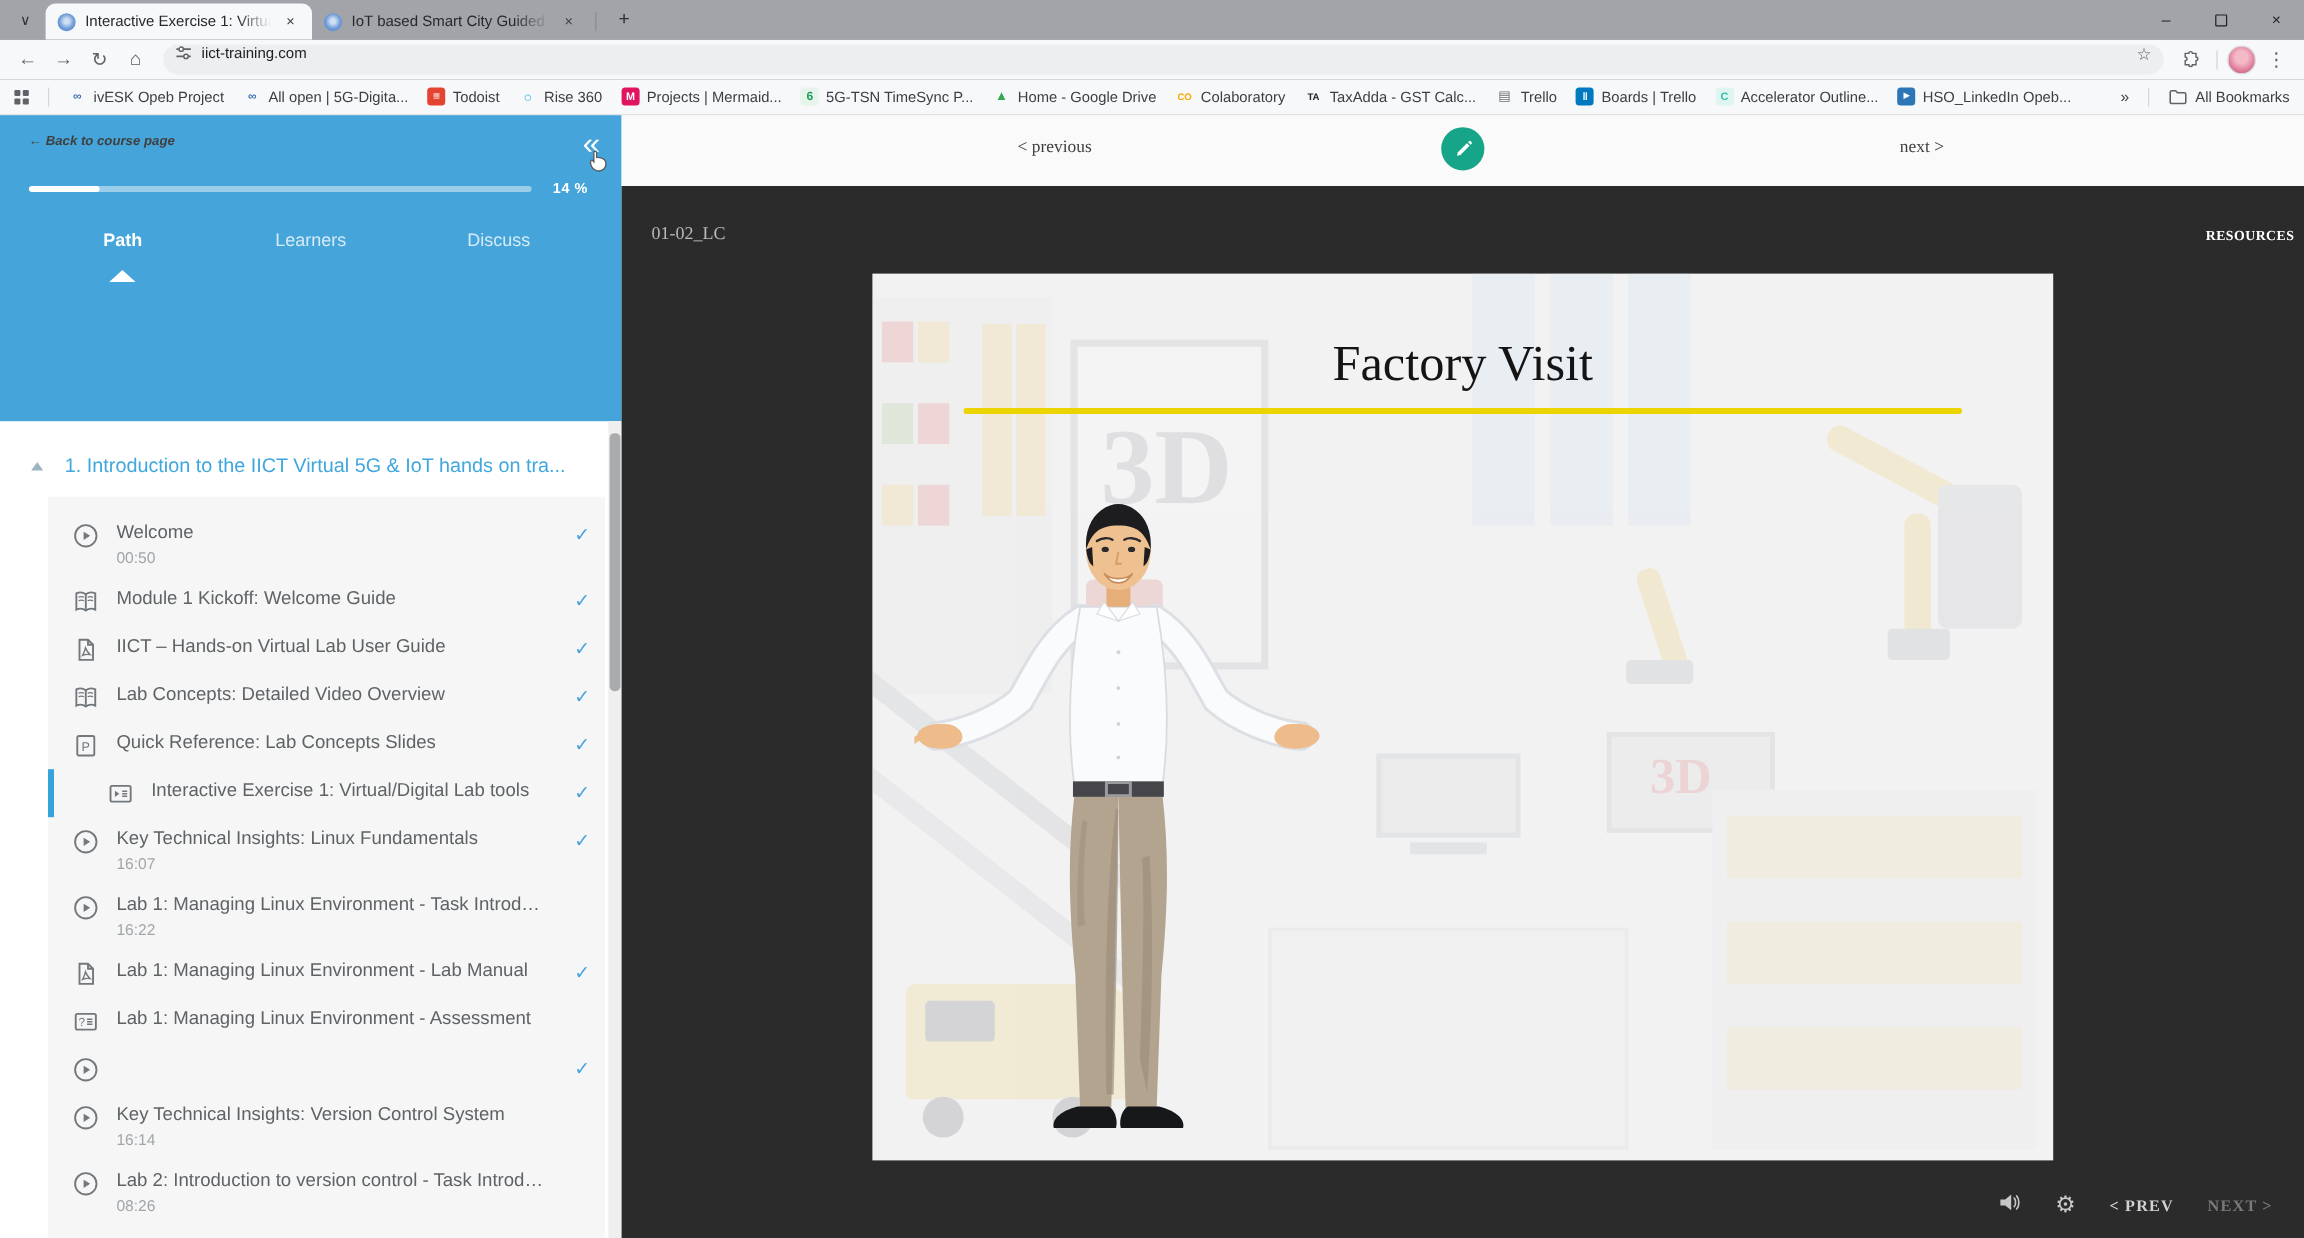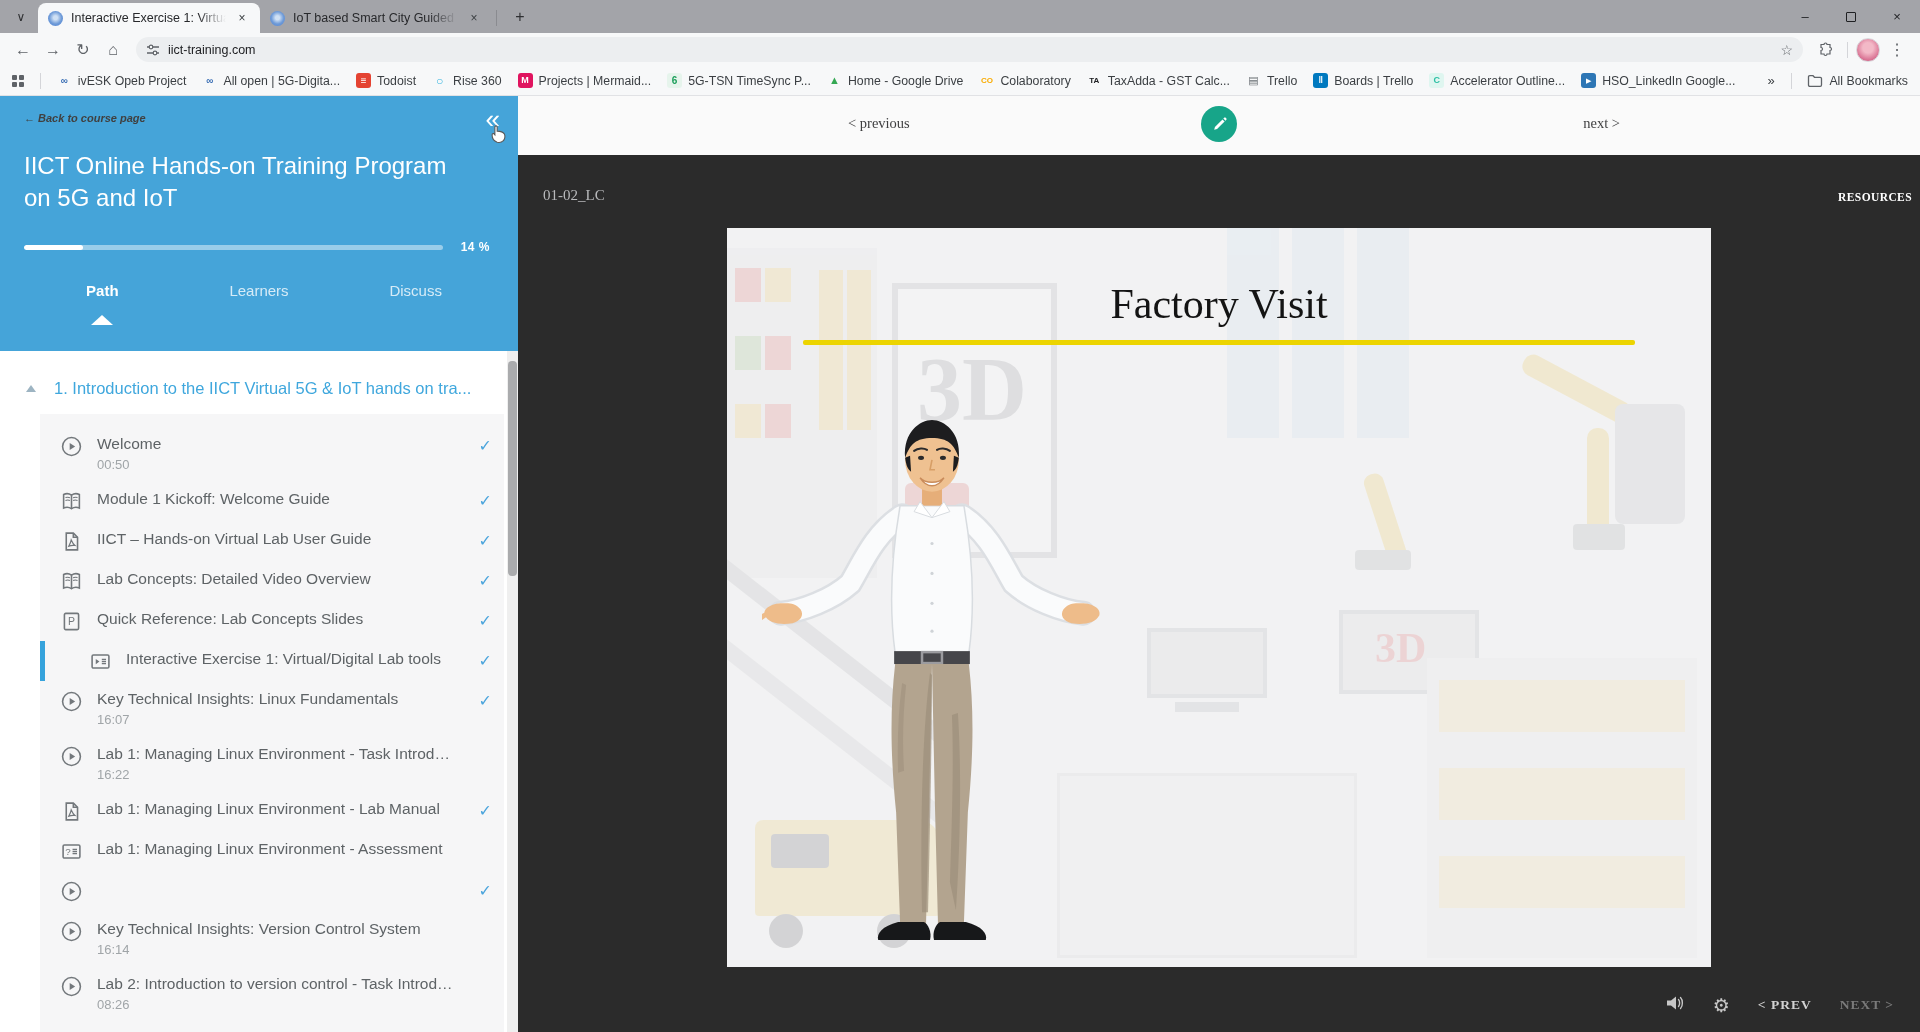--- a/index.html
+++ b/index.html
@@ -14,21 +14,21 @@
   .favicon { width:15px; height:15px; border-radius:50%; background:radial-gradient(circle at 50% 45%, #cfe0f4 18%, #6f9bd8 55%, #4a7fd4); flex:0 0 auto; }
   .tab-close { width:16px; height:16px; border-radius:50%; display:flex; align-items:center; justify-content:center; font-size:12px; color:#3c4043; }
   .tab-sep { width:1px; height:16px; background:#8a8b90; margin:0 4px 7px 4px; }
   .newtab { width:26px; height:26px; margin:0 0 3px 6px; display:flex; align-items:center; justify-content:center; font-size:16px; color:#2f3033; }
   .win-controls { margin-left:auto; display:flex; align-self:stretch; }
   .win-btn { width:46px; display:flex; align-items:center; justify-content:center; color:#1f2023; font-size:13px; }
   .win-restore { width:10px; height:10px; border:1.2px solid #1f2023; border-radius:1px; }
 
   .toolbar { height:33px; background:#f7f8f9; display:flex; align-items:center; padding:0 10px; gap:4px; }
   .nav-btn { width:26px; height:26px; display:flex; align-items:center; justify-content:center; font-size:16px; color:#5f6368; border-radius:50%; }
-  .omnibox { flex:1; height:25px; margin:0 6px; background:#eceef0; border-radius:13px; display:flex; align-items:center; padding:0 10px; gap:8px; font-size:12.5px; color:#5f6368; }
+  .omnibox { flex:1; height:25px; margin:0 6px; background:#eceef0; border-radius:13px; display:flex; padding:0 10px; gap:8px; font-size:12.5px; color:#5f6368; }
   .omni-domain { color:#202124; }
   .omni-path { color:#5f6368; white-space:nowrap; overflow:hidden; }
   .omni-star { margin-left:auto; font-size:14px; color:#5f6368; }
   .avatar { width:24px; height:24px; border-radius:50%; background:radial-gradient(circle at 50% 40%, #f3b9c7 30%, #d66a8d 75%, #c2527c); border:1px solid #d8d9dd; }
   .tb-sep { width:1px; height:16px; background:#d4d5d9; margin:0 4px; }
 
   .bookmarks { height:30px; background:#f7f8f9; border-bottom:1px solid #e1e2e5; display:flex; align-items:center; padding:0 12px; gap:16px; font-size:12.3px; color:#3b3f43; }
   .bm { display:flex; align-items:center; gap:6px; white-space:nowrap; }
   .bm-chip { width:15px; height:15px; border-radius:3px; display:flex; align-items:center; justify-content:center; font-size:10px; line-height:1; }
   .apps-grid { display:grid; grid-template-columns:5px 5px; grid-gap:2px; }
@@ -254,21 +254,21 @@
   <span class="bm">
       <span class="bm-chip" style="background:#0079bf;color:#fff;font-size:9px;font-weight:700">‖</span>
       <span>Boards | Trello</span>
     </span>
   <span class="bm">
       <span class="bm-chip" style="background:#dff6f0;color:#2bbfa4;font-weight:700;font-size:9px">C</span>
       <span>Accelerator Outline...</span>
     </span>
   <span class="bm">
       <span class="bm-chip" style="background:#2d76b5;color:#fff;font-size:7px">▶</span>
-      <span>HSO_LinkedIn Google...</span>
+      <span>HSO_LinkedIn Opeb...</span>
     </span>
   <span class="bm-spacer"></span>
   <span class="overflow-chev">»</span>
   <span class="bm-sep"></span>
   <span class="bm">
       <svg width="16" height="14" viewBox="0 0 16 14" style="color:#5f6368;">
         <use href="#i-folder"></use>
       </svg>
       <span>All Bookmarks</span>
     </span>
@@ -276,21 +276,20 @@
 
 <div class="app">
 
   <div class="sidebar">
     <div class="side-header">
       <div class="back-link">← Back to course page</div>
       <div class="collapse-btn">«</div>
       <svg class="cursor-hand" width="22" height="22" viewBox="0 0 24 24">
           <use href="#i-hand"></use>
         </svg>
-      <div class="course-title">IICT Online Hands-on Training Program on 5G and IoT</div>
       <div class="progress-row">
         <div class="progress-track">
           <div class="progress-fill" style="width:14%"></div>
         </div>
         <div class="progress-label">14 %</div>
       </div>
       <div class="side-tabs">
         <div class="side-tab active"><span>Path</span><span class="tab-notch"></span></div>
         <div class="side-tab"><span>Learners</span></div>
         <div class="side-tab"><span>Discuss</span></div>

